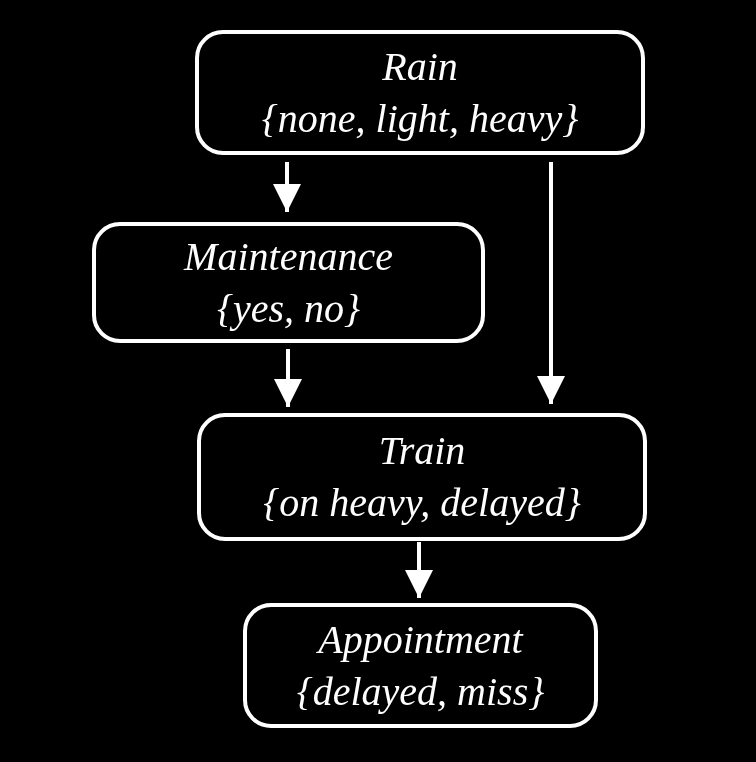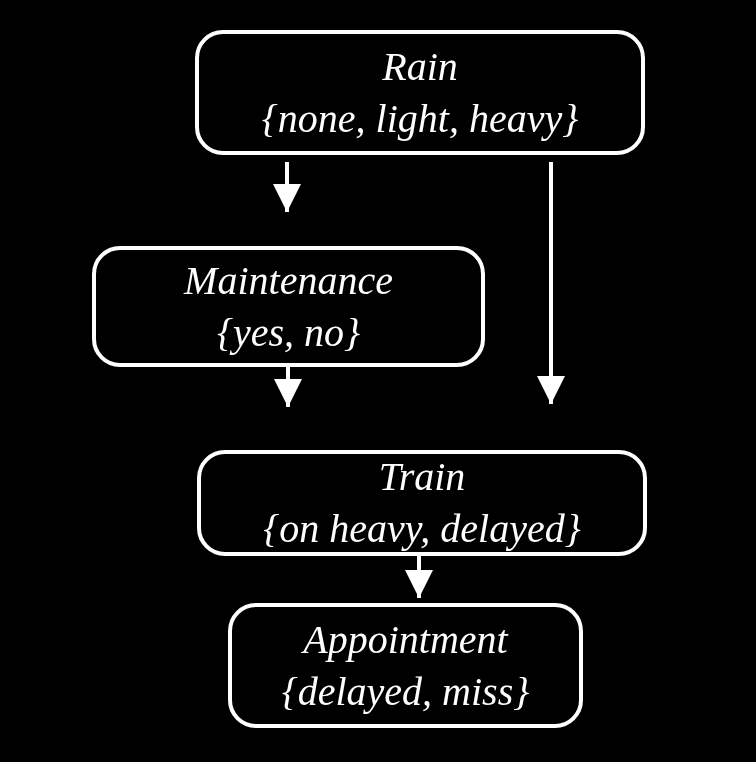--- a/index.html
+++ b/index.html
@@ -33,23 +33,23 @@
     display: flex;
     flex-direction: column;
     align-items: center;
     justify-content: center;
     text-align: center;
     font-style: italic;
     font-size: 40px;
     line-height: 1.3;
   }
   .node-rain        { left: 195px; top: 30px;  width: 450px; height: 125px; }
-  .node-maintenance { left: 92px;  top: 222px; width: 393px; height: 121px; margin-top: 24px; }
-  .node-train       { left: 197px; top: 413px; width: 450px; height: 106px; margin-top: 37px; }
-  .node-appointment { left: 228px; top: 603px; width: 355px; height: 125px; }
+  .node-maintenance { left: 92px;  top: 222px; width: 393px; height: 121px; }
+  .node-train       { left: 197px; top: 413px; width: 450px; height: 128px; }
+  .node-appointment { left: 243px; top: 603px; width: 355px; height: 125px; }
   .node-label, .node-values {
     white-space: nowrap;
   }
 </style>
 </head>
 <body>
 
 <div class="canvas">
 
   <svg class="edges-layer" width="756" height="762" viewBox="0 0 756 762" xmlns="http://www.w3.org/2000/svg">

